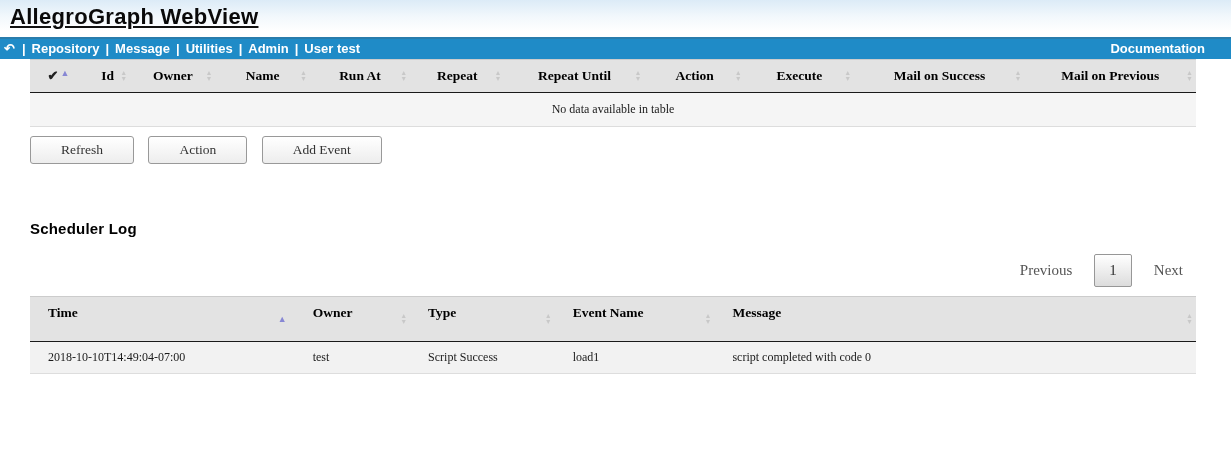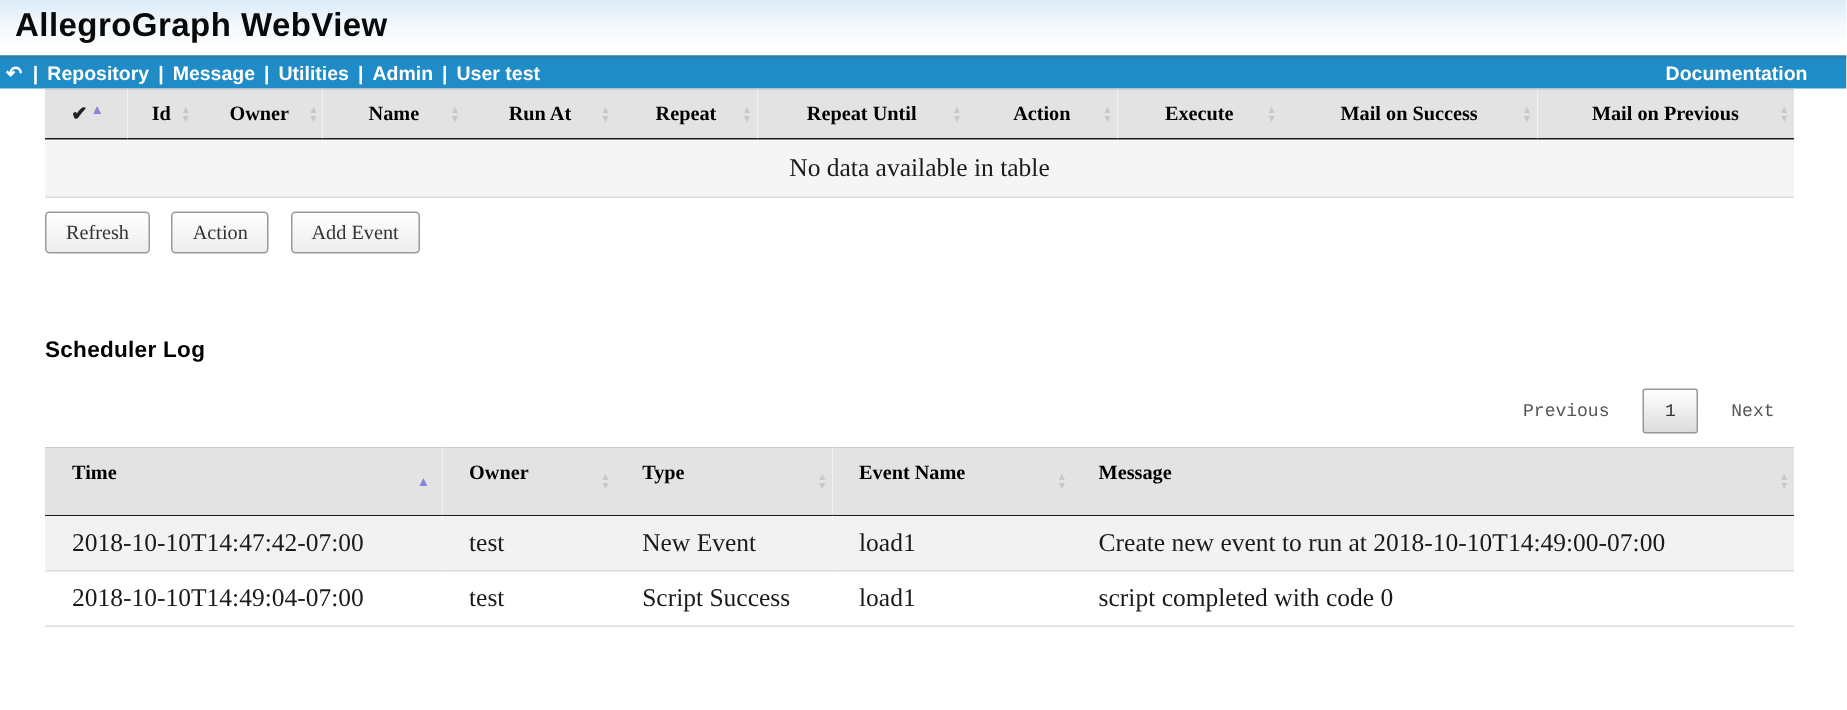--- a/index.html
+++ b/index.html
@@ -8,20 +8,21 @@
     width: 1231px;
     font-family: "Liberation Sans", sans-serif;
     color: #111;
   }
 
   
   .masthead {
     height: 37px;
     background: linear-gradient(to bottom, #dcebf7 0%, #f2f8fc 45%, #ffffff 85%);
     padding: 4px 12px 0 10px;
+    text-decoration: underline;
   }
   .masthead h1 {
     font-size: 22px;
     font-weight: bold;
     color: #0a0a0a;
     letter-spacing: 0.3px;
   }
 
   
   .navbar {
@@ -62,21 +63,21 @@
     font-size: 13.5px;
     font-weight: bold;
     color: #000;
     border-top: 1px solid #cccccc;
     border-bottom: 1.5px solid #1a1a1a;
     position: relative;
     cursor: pointer;
   }
   tbody td {
     font-family: "Liberation Serif", serif;
-    font-size: 17px;
+    font-size: 12px;
     color: #1a1a1a;
     border-bottom: 1px solid #dddddd;
   }
 
   
   .events-table thead th { text-align: center; padding: 8px 4px; }
   .check-glyph { color: #222; font-size: 13px; }
   .sort-asc-active {
     color: #8787d4;
     font-size: 9px;
@@ -104,32 +105,32 @@
 
   
   .button-row { margin-top: 9px; }
   .btn {
     font-family: "Liberation Serif", serif;
     font-size: 13.5px;
     color: #333;
     background: linear-gradient(to bottom, #ffffff 0%, #ededed 100%);
     border: 1px solid #999;
     border-radius: 3px;
-    padding: 5px 13px;
+    padding: 5px 30px;
     margin-right: 10px;
     cursor: pointer;
   }
 
   
   .pagination {
     display: flex;
     justify-content: flex-end;
     align-items: center;
-    font-family: Liberation Mono, monospace;
-    font-size: 12px;
+    font-family: Liberation Serif, serif;
+    font-size: 15px;
     color: #555;
     margin: 17px 0 9px 0;
   }
   .page-link { padding: 7px 13px; cursor: pointer; }
   .page-current {
     border: 1px solid #979797;
     background: linear-gradient(to bottom, #ffffff 0%, #dcdcdc 100%);
     border-radius: 2px;
     padding: 7px 14px;
     margin: 0 9px;
@@ -288,27 +289,20 @@
               <span>▼</span>
             </span></th>
         <th><span>Message</span><span class="sort-faint">
               <span>▲</span>
               <span>▼</span>
             </span></th>
       </tr>
     </thead>
     <tbody>
       <tr>
-        <td>2018-10-10T14:47:42-07:00</td>
-        <td>test</td>
-        <td>New Event</td>
-        <td>load1</td>
-        <td>Create new event to run at 2018-10-10T14:49:00-07:00</td>
-      </tr>
-      <tr>
         <td>2018-10-10T14:49:04-07:00</td>
         <td>test</td>
         <td>Script Success</td>
         <td>load1</td>
         <td>script completed with code 0</td>
       </tr>
     </tbody>
   </table>
 
 </div>

